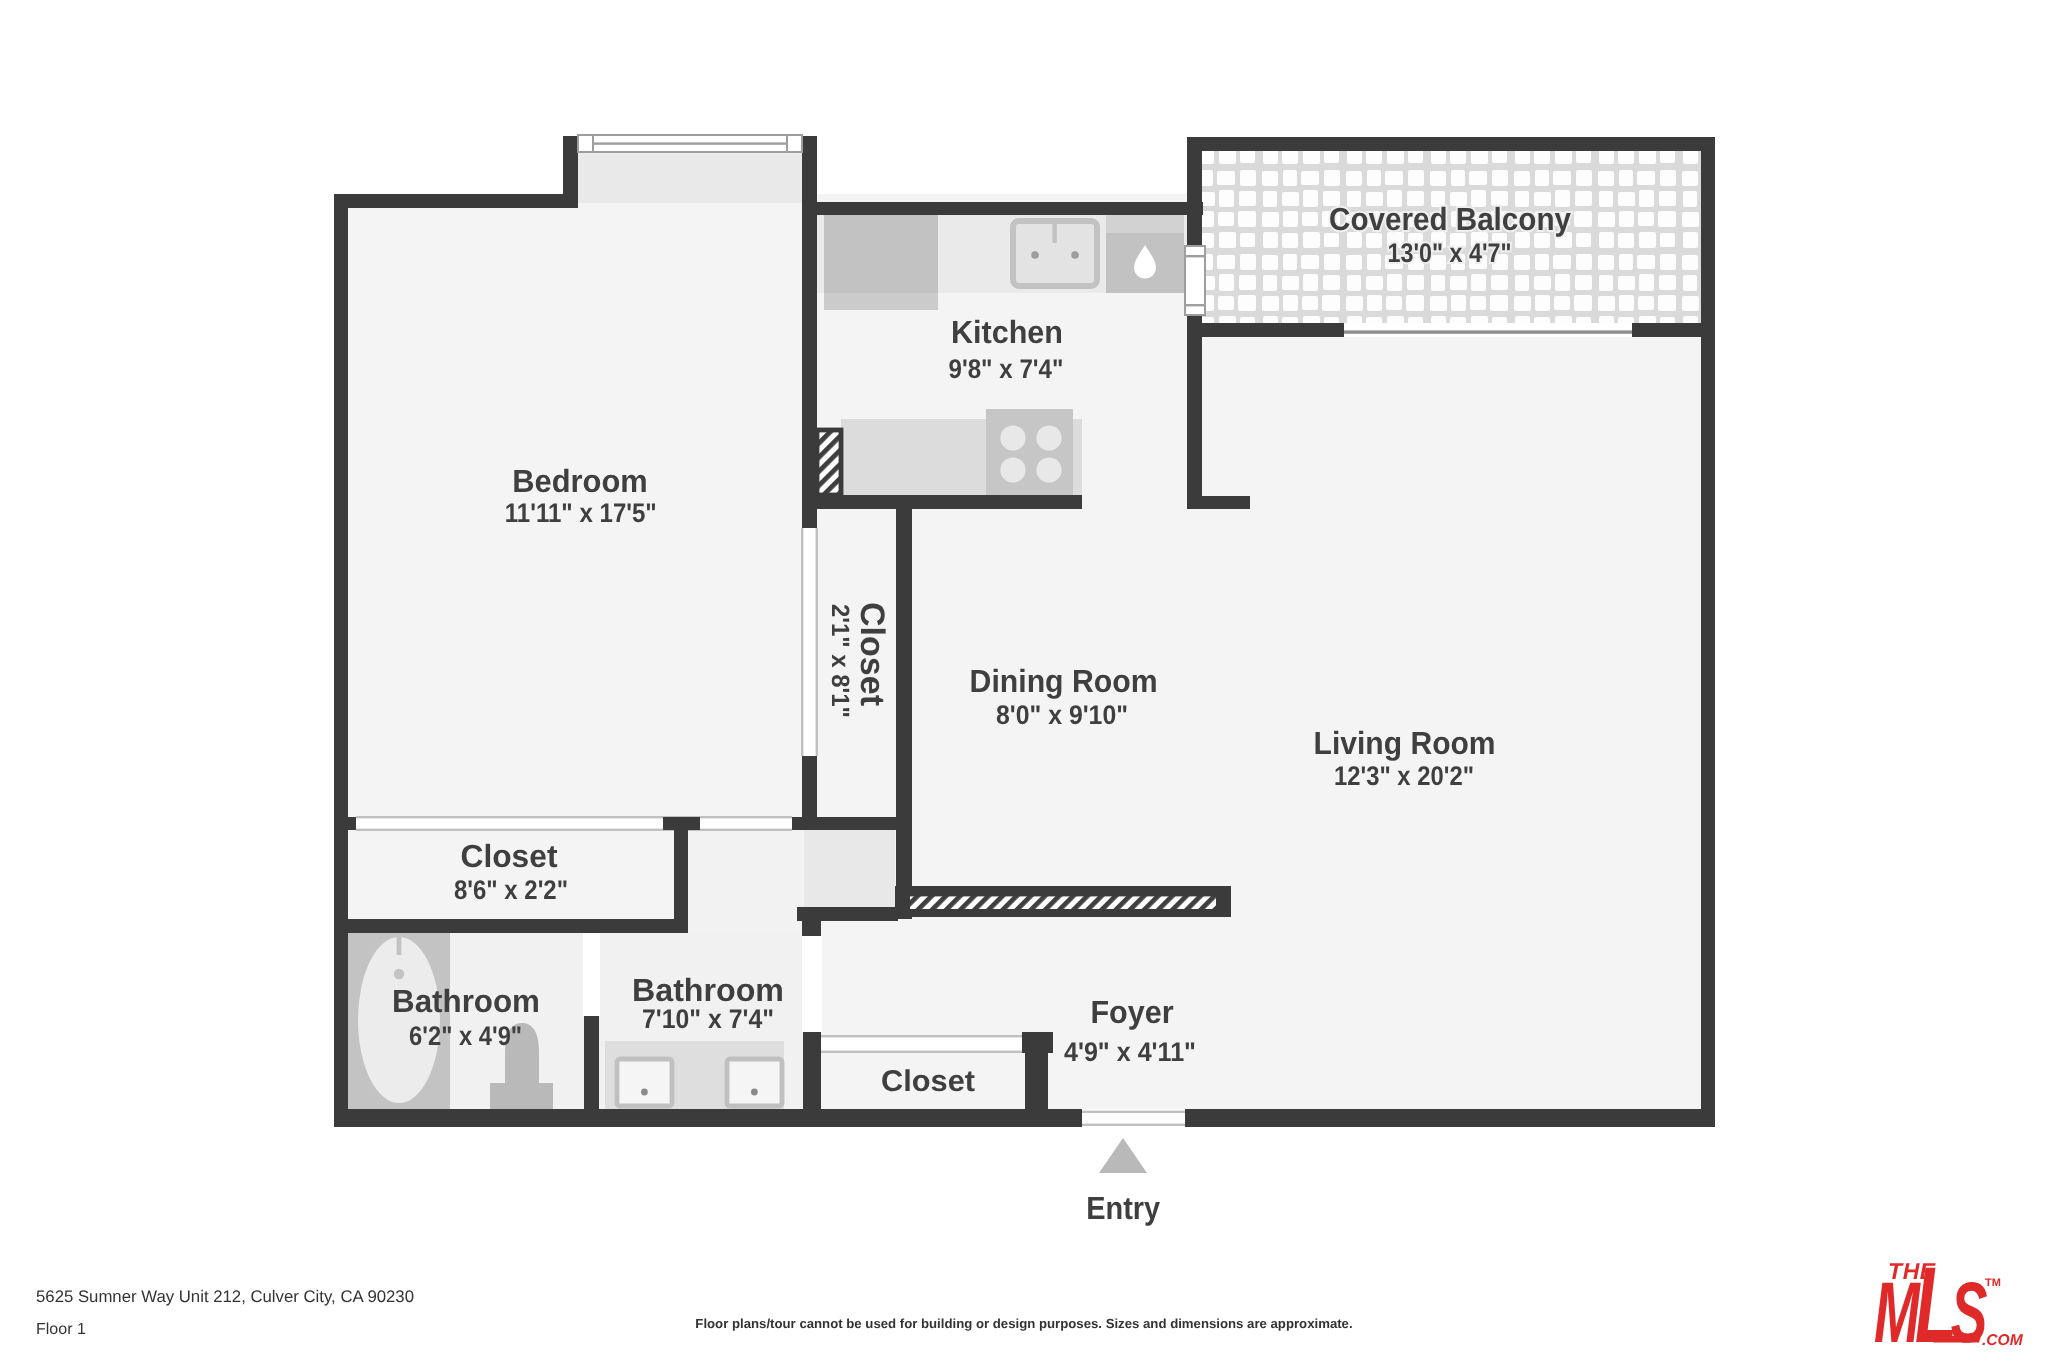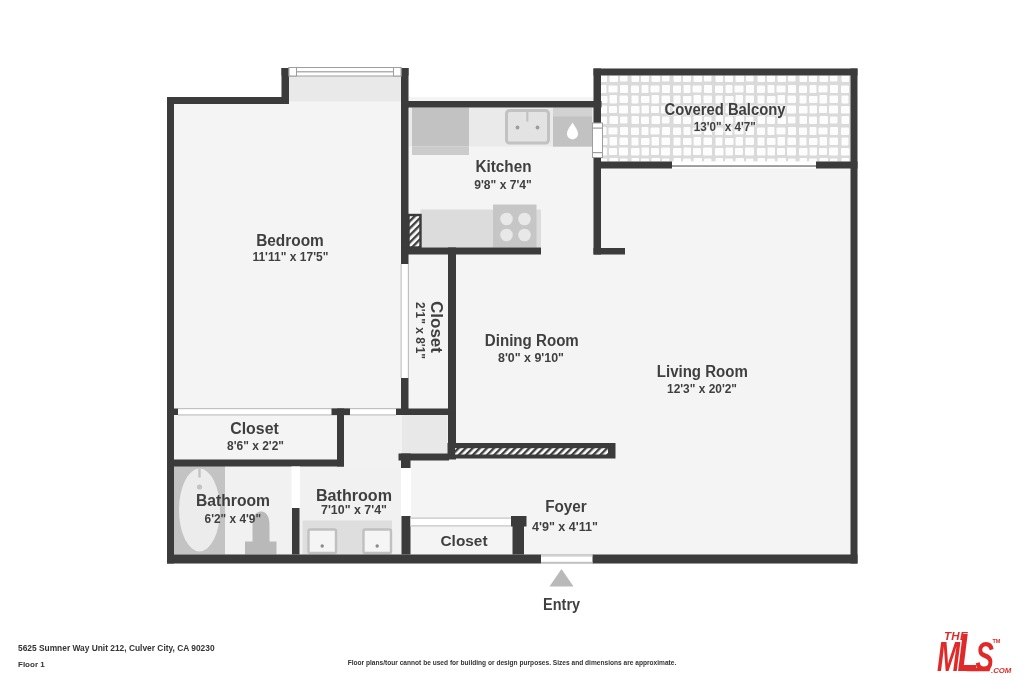--- a/index.html
+++ b/index.html
@@ -266,23 +266,23 @@
   <g fill="#3f3f3f" text-anchor="middle" font-family="Liberation Sans, sans-serif" font-weight="bold">
     <text x="464" y="545.5" font-size="15" textLength="47" lengthAdjust="spacingAndGlyphs">Closet</text>
   </g>
 
   <g fill="#3f3f3f" text-anchor="middle" font-family="Liberation Sans, sans-serif" font-weight="bold">
     <text x="561.6" y="609.5" font-size="16" textLength="37" lengthAdjust="spacingAndGlyphs">Entry</text>
   </g>
 </svg>
 </div>
 
-<div class="abs" style="left:18px;top:642.5px;font-size:8.4px;font-weight:bold;color:#333;">5625 Sumner Way Unit 212, Culver City, CA 90230</div>
-
-<div class="abs" style="left:18px;top:660px;font-size:8px;font-weight:bold;color:#333;">Floor 1</div>
+<div class="abs" style="left:18px;top:642.5px;font-size:8.4px;font-weight:normal;color:#333;">5625 Sumner Way Unit 212, Culver City, CA 90230</div>
+
+<div class="abs" style="left:18px;top:660px;font-size:8px;font-weight:normal;color:#333;">Floor 1</div>
 
 <div class="abs" style="left:0;top:659px;width:1024px;text-align:center;font-size:6.6px;font-weight:bold;color:#333;">Floor plans/tour cannot be used for building or design purposes. Sizes and dimensions are approximate.</div>
 
 <div class="abs" style="left:927px;top:626px;width:86px;height:56px;">
 <svg width="86" height="56" viewBox="0 0 86 56" xmlns="http://www.w3.org/2000/svg">
   <g fill="#e02a2a" font-family="Liberation Sans, sans-serif" font-weight="bold" font-style="italic">
     <text x="17" y="13.5" font-size="11.5" letter-spacing="0.3">THE</text>
     <g transform="translate(10,45) scale(0.64,1)">
       <text x="0" y="0" font-size="43">M</text>
       <text x="32" y="0" font-size="54">L</text>

